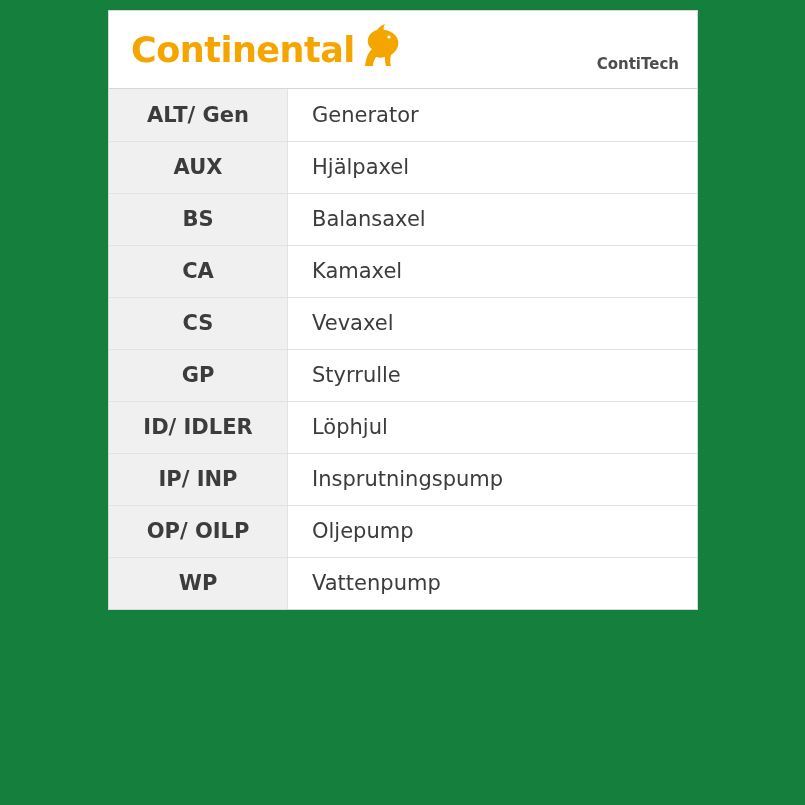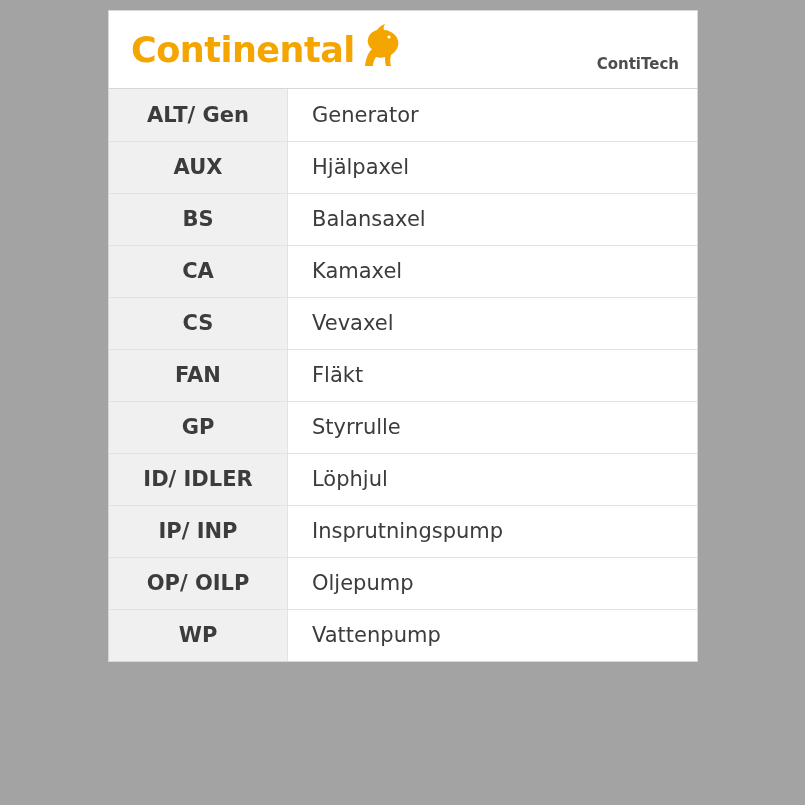--- a/index.html
+++ b/index.html
@@ -10,21 +10,21 @@
   body {
     width: 805px;
     height: 805px;
     font-family: "Liberation Sans", sans-serif;
     overflow: hidden;
   }
   #page {
     position: relative;
     width: 805px;
     height: 805px;
-    background: #a3a3a3;
+    background: #15803d;
     box-sizing: border-box;
   }
   .sheet {
     position: absolute;
     left: 108px;
     top: 10px;
     width: 590px;
     background: #ffffff;
     border: 1px solid #d7d7d7;
     box-sizing: border-box;
@@ -137,24 +137,20 @@
         </tr>
         <tr>
           <td class="col-abbr">CA</td>
           <td class="col-term">Kamaxel</td>
         </tr>
         <tr>
           <td class="col-abbr">CS</td>
           <td class="col-term">Vevaxel</td>
         </tr>
         <tr>
-          <td class="col-abbr">FAN</td>
-          <td class="col-term">Fläkt</td>
-        </tr>
-        <tr>
           <td class="col-abbr">GP</td>
           <td class="col-term">Styrrulle</td>
         </tr>
         <tr>
           <td class="col-abbr">ID/ IDLER</td>
           <td class="col-term">Löphjul</td>
         </tr>
         <tr>
           <td class="col-abbr">IP/ INP</td>
           <td class="col-term">Insprutningspump</td>

